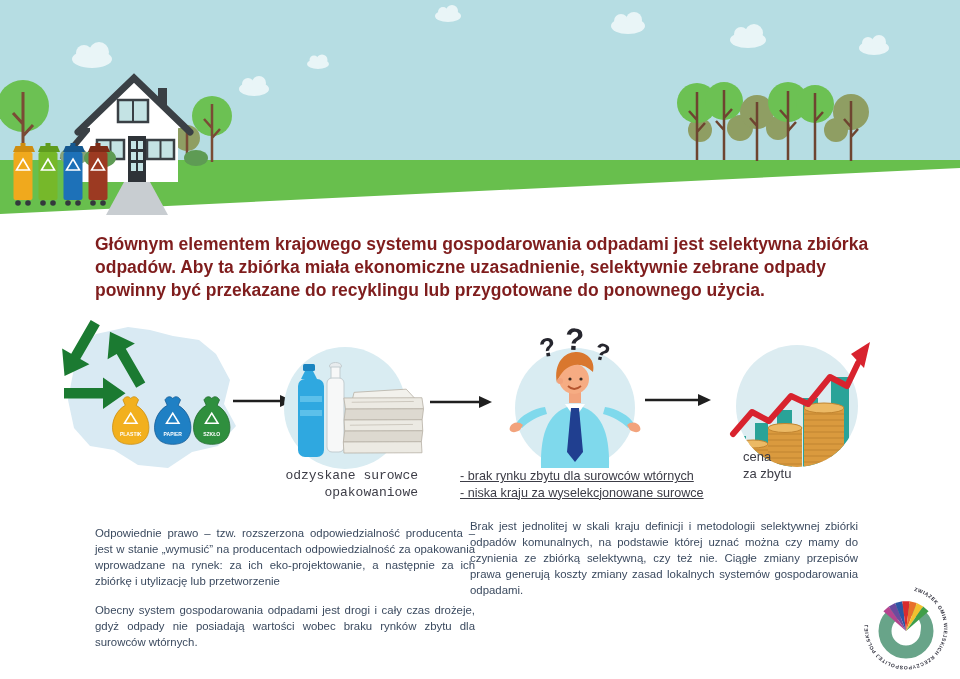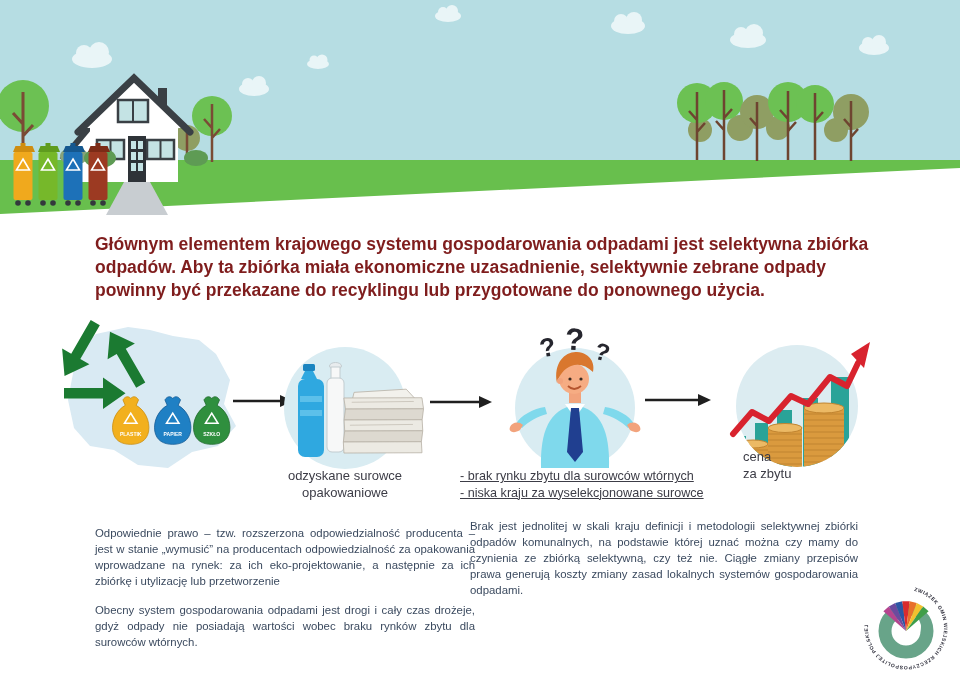--- a/index.html
+++ b/index.html
@@ -4,21 +4,21 @@
 <style>
   html,body{margin:0;padding:0;background:#ffffff;}
   .page{position:relative;width:960px;height:679px;overflow:hidden;background:#ffffff;
         font-family:"Liberation Sans",sans-serif;}
   .abs{position:absolute;}
   .title{position:absolute;top:24px;left:0;width:960px;text-align:center;
          color:#4c8cc9;font-size:42px;font-weight:800;line-height:50px;letter-spacing:-0.5px;}
   .intro{position:absolute;top:233px;left:95px;width:798px;color:#7f1d1d;
          font-size:17.5px;font-weight:700;line-height:23px;}
   .caption{position:absolute;color:#3c3c46;font-size:13px;line-height:16.5px;}
-  .cap1{left:272px;top:468px;width:146px;text-align:center;}
+  .cap1{left:272px;top:468px;width:146px;text-align:right;font-family:Liberation Mono, monospace;}
   .cap2{left:460px;top:468px;width:246px;font-size:12.6px;text-decoration:underline;}
   .cap3{left:743px;top:449px;width:106px;text-align:left;}
   .col{position:absolute;top:518px;color:#3b4a5f;font-size:11.4px;line-height:16px;text-align:justify;}
   .col p{margin:0 0 13px 0;}
   .col-left{left:95px;width:380px;margin-top:7px;}
   .col-right{left:470px;width:388px;}
   .logo{position:absolute;left:862px;top:584px;width:88px;height:88px;}
   svg{display:block;}
 </style>
 </head>

